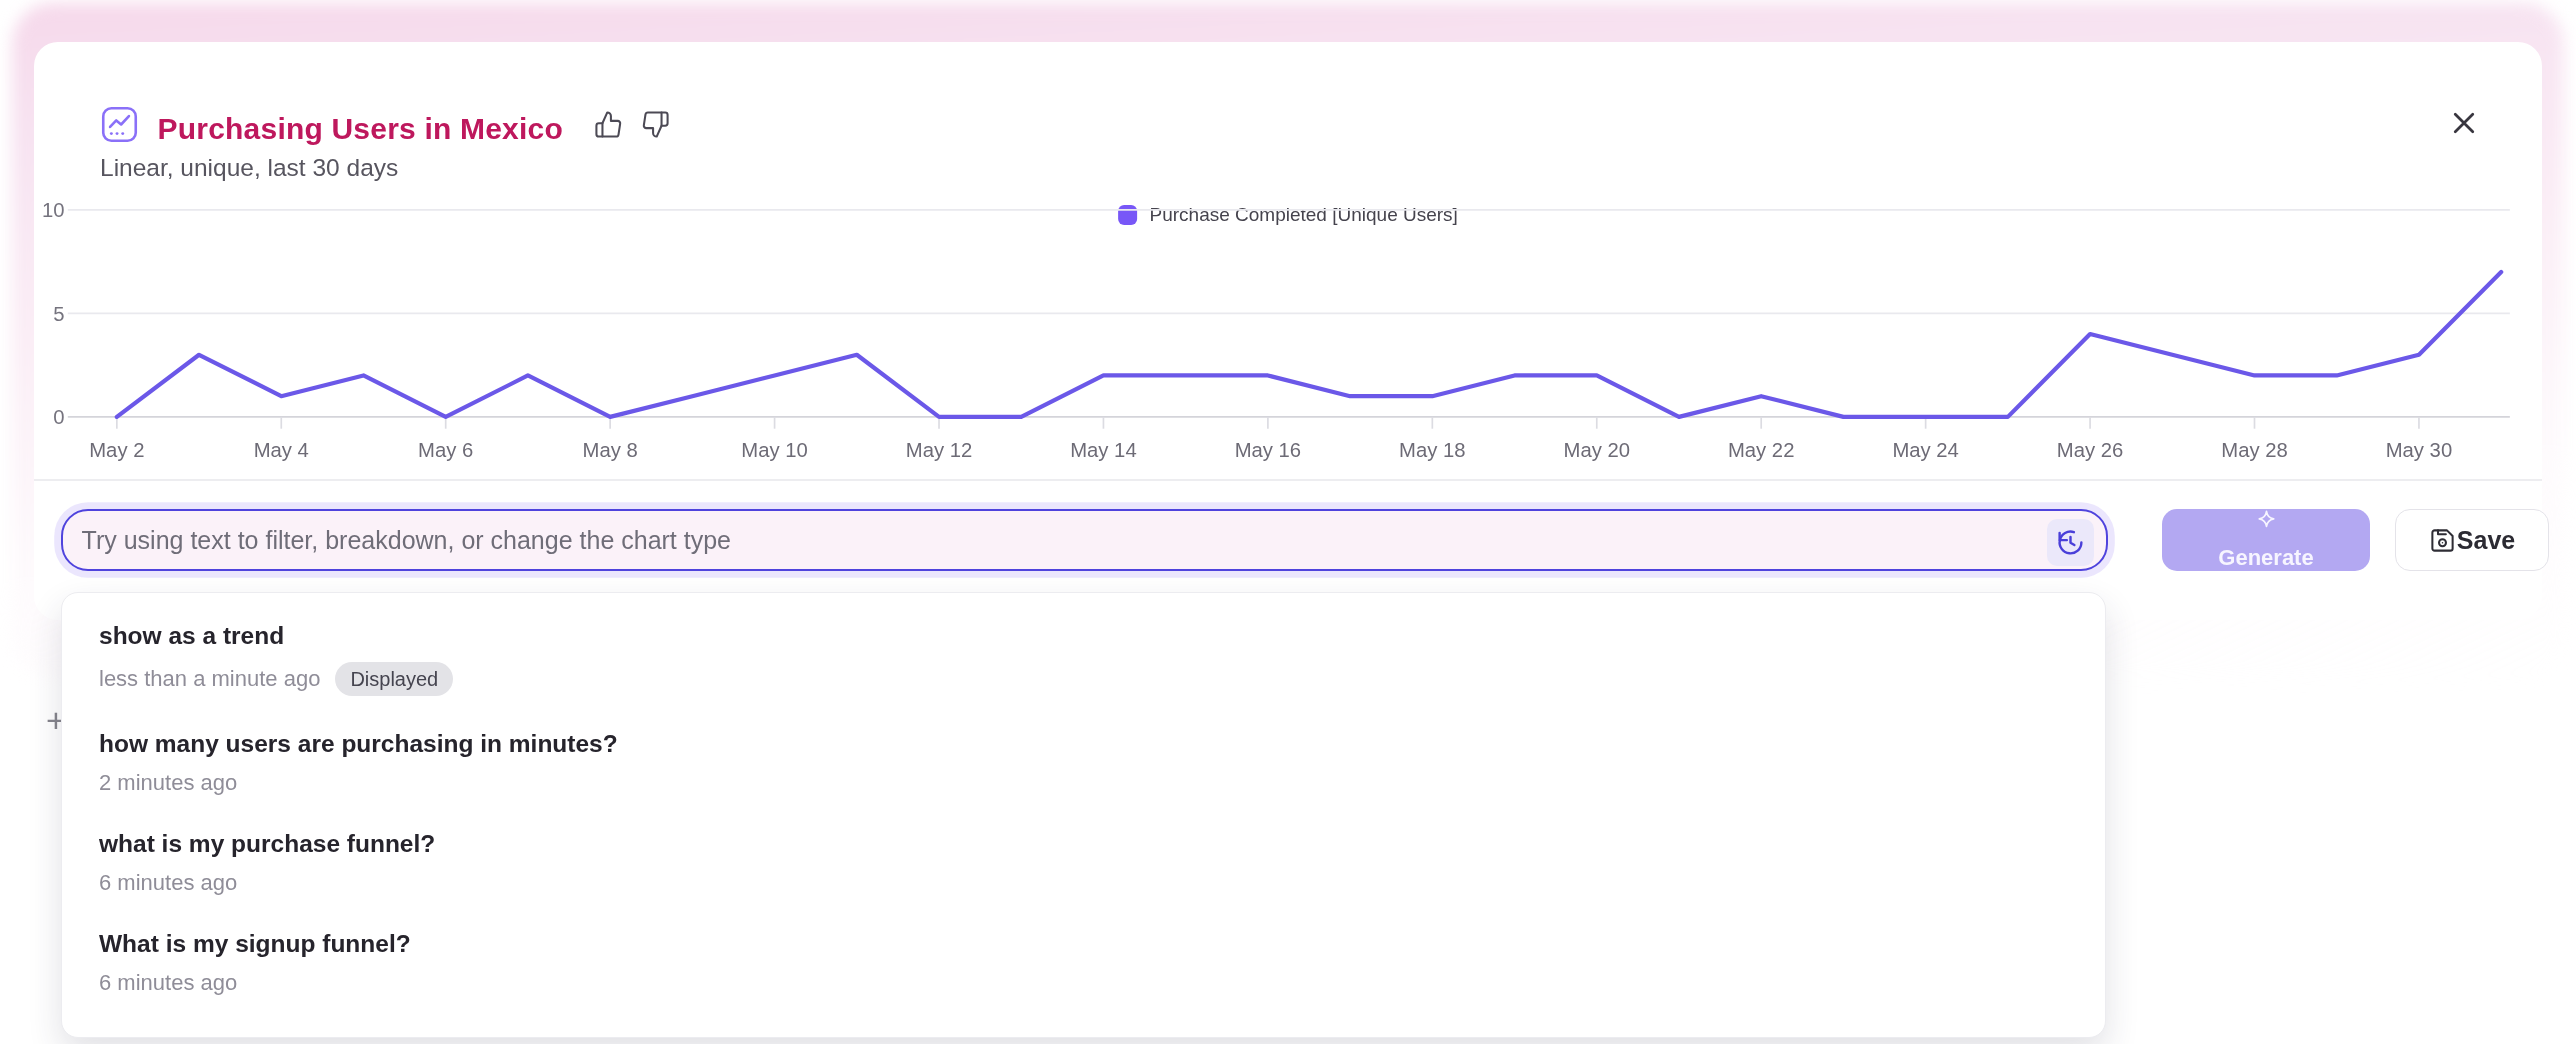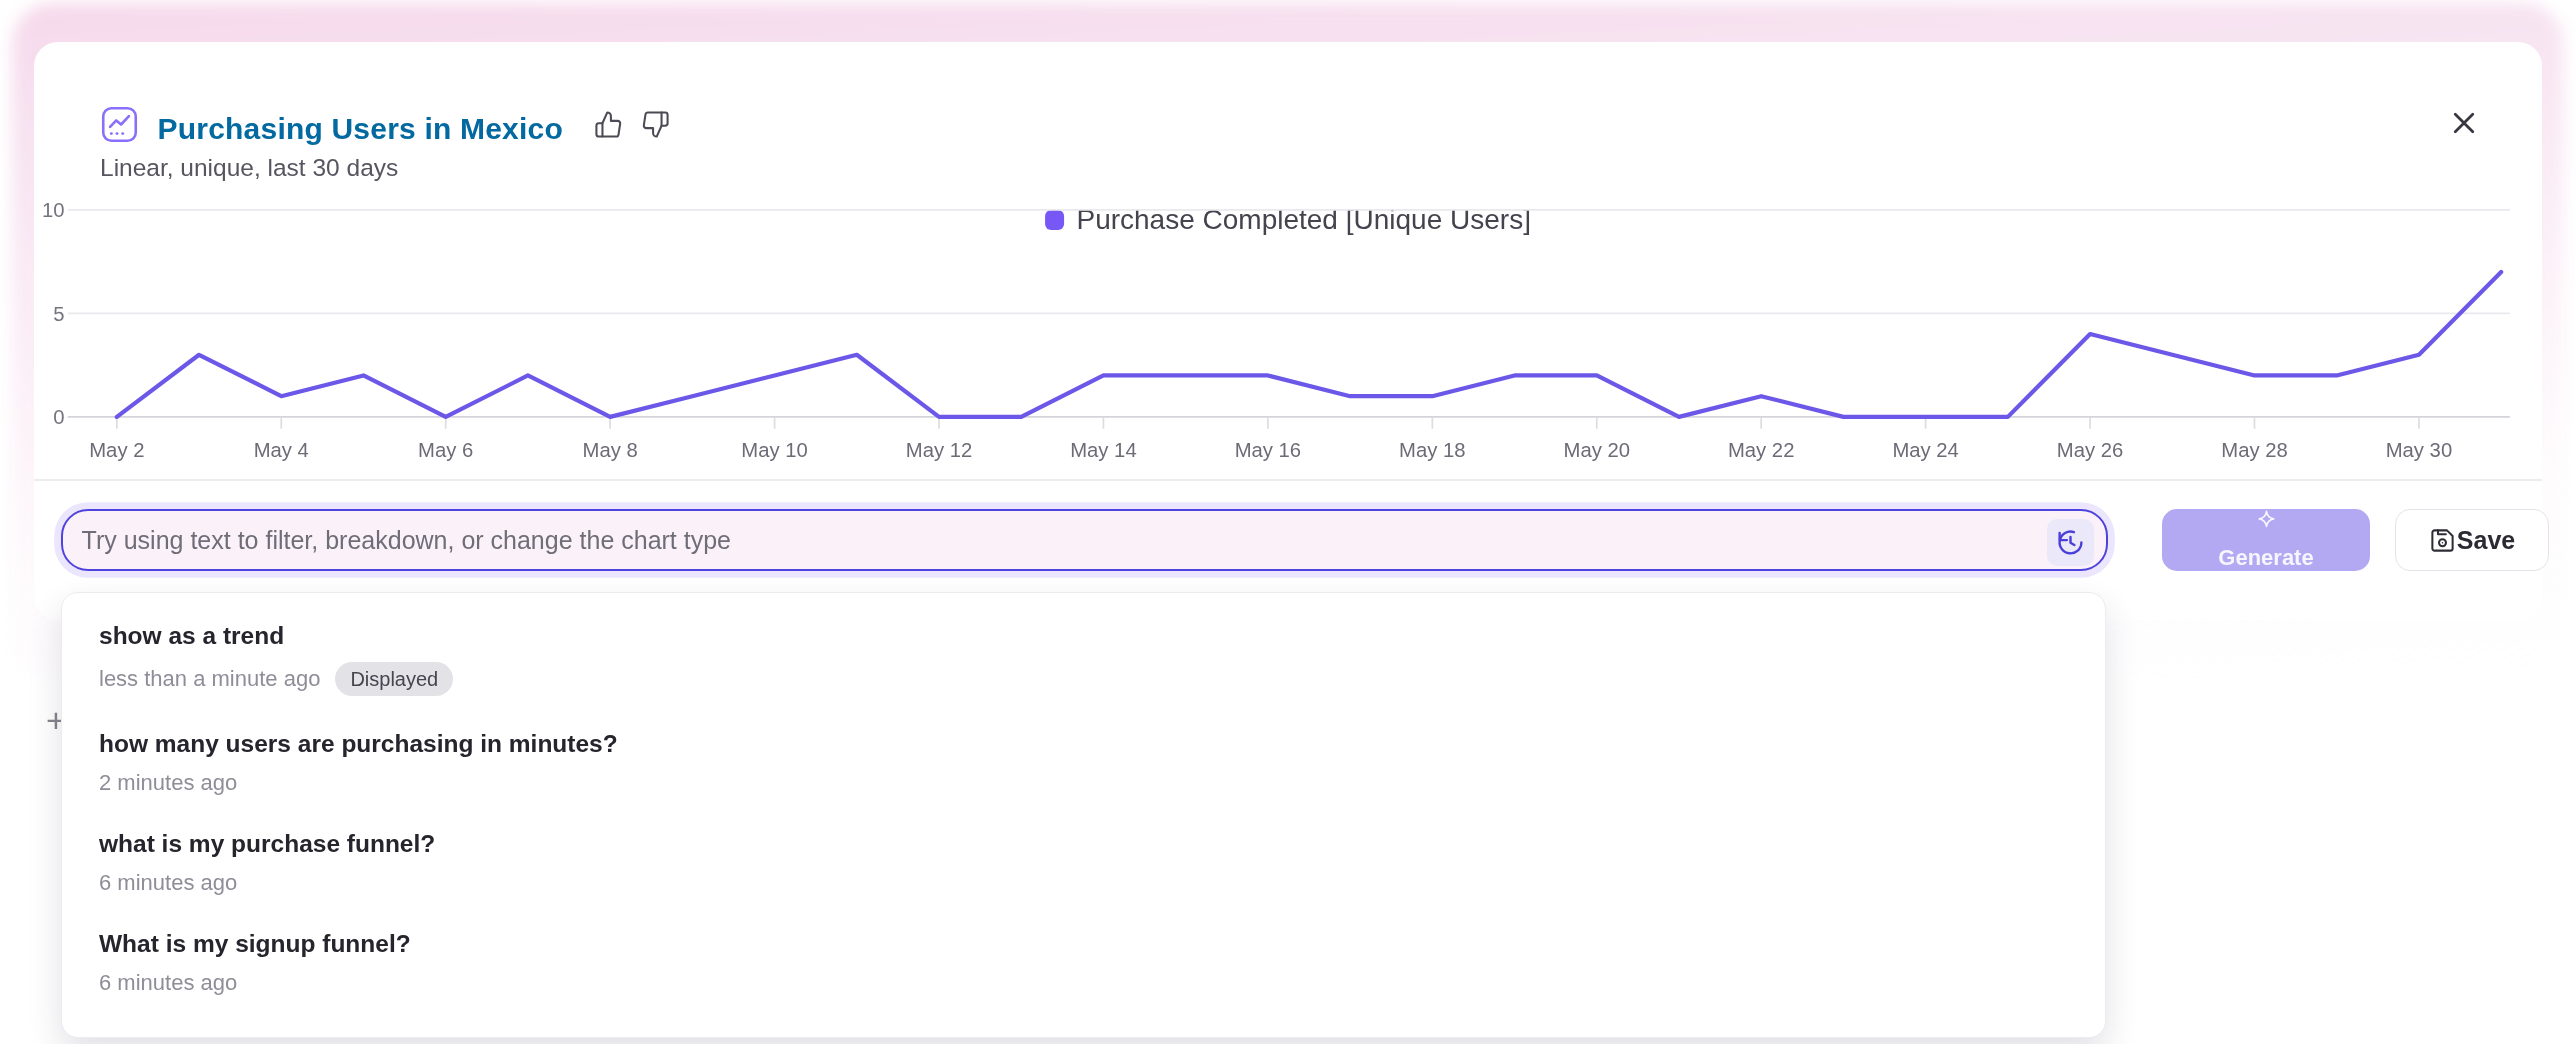--- a/index.html
+++ b/index.html
@@ -11,31 +11,31 @@
   .glow { position:absolute; left:12px; top:3.4px; width:2552px; height:676px;
           border-radius:41px; filter:blur(7.6px);
           background:linear-gradient(177deg,#f6d9eb 0%, #f7e3f1 16%, #fbeef6 42%, #fefbfd 72%, rgba(255,255,255,0) 100%); }
 
   .card { position:absolute; left:34px; top:42px; width:2508px; height:578px;
           background:#ffffff; border-radius:24px; }
 
   
   .hdr { position:absolute; left:66px; top:61px; display:flex; align-items:center; gap:18.6px; }
   .chart-ic { width:39px; height:39px; flex:0 0 auto; }
-  .title { font-size:30px; font-weight:700; color:#0369a1; letter-spacing:0.2px;margin-top:9px; }
+  .title { font-size:30px; font-weight:700; color:#be185d; letter-spacing:0.2px;margin-top:9px; }
   .thumbs { display:flex; gap:18.6px; margin-left:12px; }
   .thumb-btn { width:29px; height:29px; cursor:pointer; }
   .subtitle { position:absolute; left:66px; top:112px; font-size:24.5px; color:#57555f; }
   .close-btn { position:absolute; right:63px; top:66px; width:30px; height:30px; cursor:pointer; }
 
   
   .legend { position:absolute; left:50%; top:162px; transform:translateX(-50%);
             display:flex; align-items:center; gap:12px; }
   .legend-swatch { width:19.4px; height:19.4px; border-radius:6px; }
-  .legend-label { font-size:28px; color:#45434d; }
+  .legend-label { font-size:19px; color:#45434d; }
 
   
   .chart-svg { position:absolute; left:0px; top:118px; width:2508px; height:338px; }
 
   .divider { position:absolute; left:0; top:437px; width:2508px; height:1.7px; background:#ededf0; }
 
   
   .prompt-row { position:absolute; left:27px; top:467px; width:2490px; height:62px; }
   .prompt-box { position:absolute; left:0; top:0; width:2047px; height:62px;
                 border:2.5px solid #4f43dd; border-radius:27px; background:#fbf2f9;

